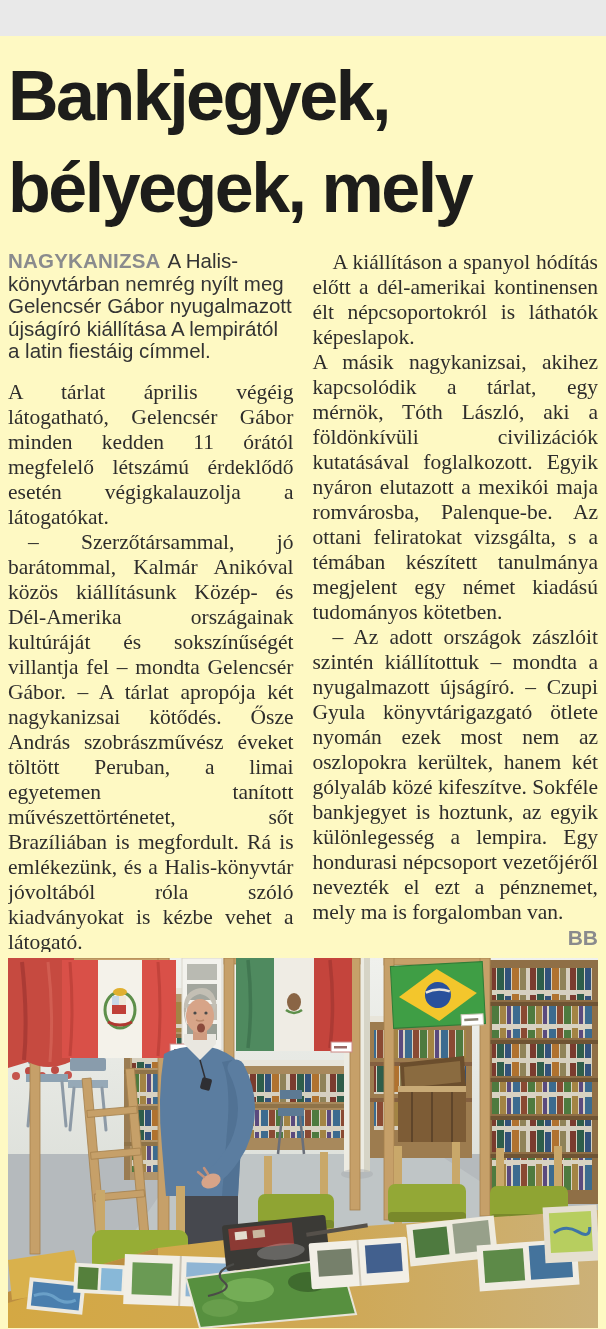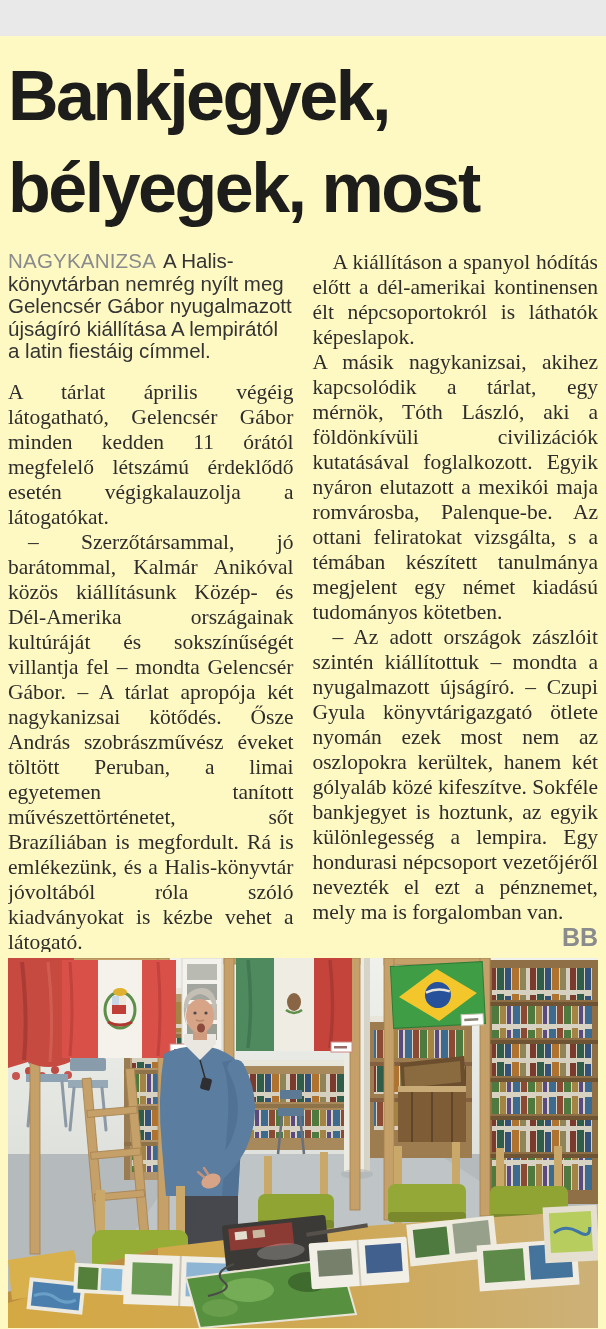--- a/index.html
+++ b/index.html
@@ -14,29 +14,29 @@
     font-weight:700;font-size:70px;line-height:92px;letter-spacing:-2.5px;
     font-family:"Liberation Sans", sans-serif;white-space:nowrap;
   }
   
   .columns{display:flex;gap:19px;margin:16px 8px 0;height:702px;overflow:hidden;}
   .col{flex:1 1 0;min-width:0;}
   .lead{
     font-size:20.5px;line-height:22.6px;color:#343434;font-weight:500;
     text-align:left;margin:0 0 17px 0;
   }
-  .lead .tag{color:#8a8b8d;font-weight:400;letter-spacing:0.2px;margin-right:7px;}
+  .lead .tag{color:#8a8b8d;font-weight:700;letter-spacing:0.2px;margin-right:7px;}
   .body-p{
     font-family:"Liberation Serif", serif;font-size:21.5px;line-height:25px;
     color:#2e2d2c;text-align:justify;margin:0;
   }
   .indent{text-indent:20px;}
   .sig{
     float:right;font-family:"Liberation Sans", sans-serif;font-weight:700;
-    color:#8a8b8d;font-size:25px;line-height:25px;
+    color:#8a8b8d;font-size:21px;line-height:25px;
   }
   
   .photo-wrap{margin:6px 8px 0;width:590px;height:370px;}
   .photo-wrap svg{display:block;}
   
   .caption-row{
     display:flex;justify-content:space-between;align-items:baseline;
     margin:7px 8px 0;
   }
   .caption{
@@ -46,21 +46,21 @@
     font-variant:small-caps;color:#8a8b8d;font-size:23px;letter-spacing:0.3px;
   }
 </style>
 </head>
 <body>
 
 <div class="page">
 
   <div class="headline">
     <div class="hl">Bankjegyek,</div>
-    <div class="hl">bélyegek, most</div>
+    <div class="hl">bélyegek, mely</div>
   </div>
 
   <div class="columns">
     <div class="col">
       <p class="lead"><span class="tag">NAGYKANIZSA</span><span>A Halis-könyvtárban nemrég nyílt meg Gelencsér Gábor nyugalmazott újságíró kiállítása A lempirától a latin fiestáig címmel.</span></p>
       <p class="body-p">A tárlat április végéig látogatható, Gelencsér Gábor minden kedden 11 órától megfelelő létszámú érdeklődő esetén végigkalauzolja a látogatókat.</p>
       <p class="body-p indent">– Szerzőtársammal, jó barátommal, Kalmár Anikóval közös kiállításunk Közép- és Dél-Amerika országainak kultúráját és sokszínűségét villantja fel – mondta Gelencsér Gábor. – A tárlat apropója két nagykanizsai kötődés. Ősze András szobrászművész éveket töltött Peruban, a limai egyetemen tanított művészettörténetet, sőt Brazíliában is megfordult. Rá is emlékezünk, és a Halis-könyvtár jóvoltából róla szóló kiadványokat is kézbe vehet a látogató.</p>
     </div>
     <div class="col">
       <p class="body-p indent">A kiállításon a spanyol hódítás előtt a dél-amerikai kontinensen élt népcsoportokról is láthatók képeslapok.</p>

